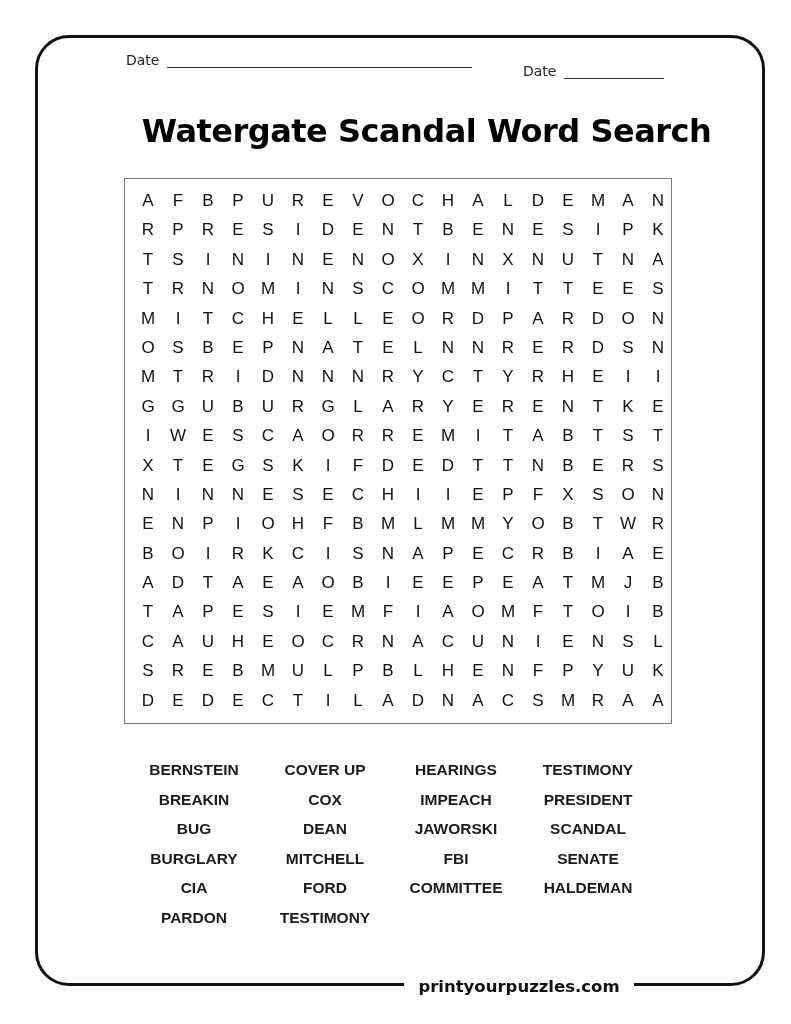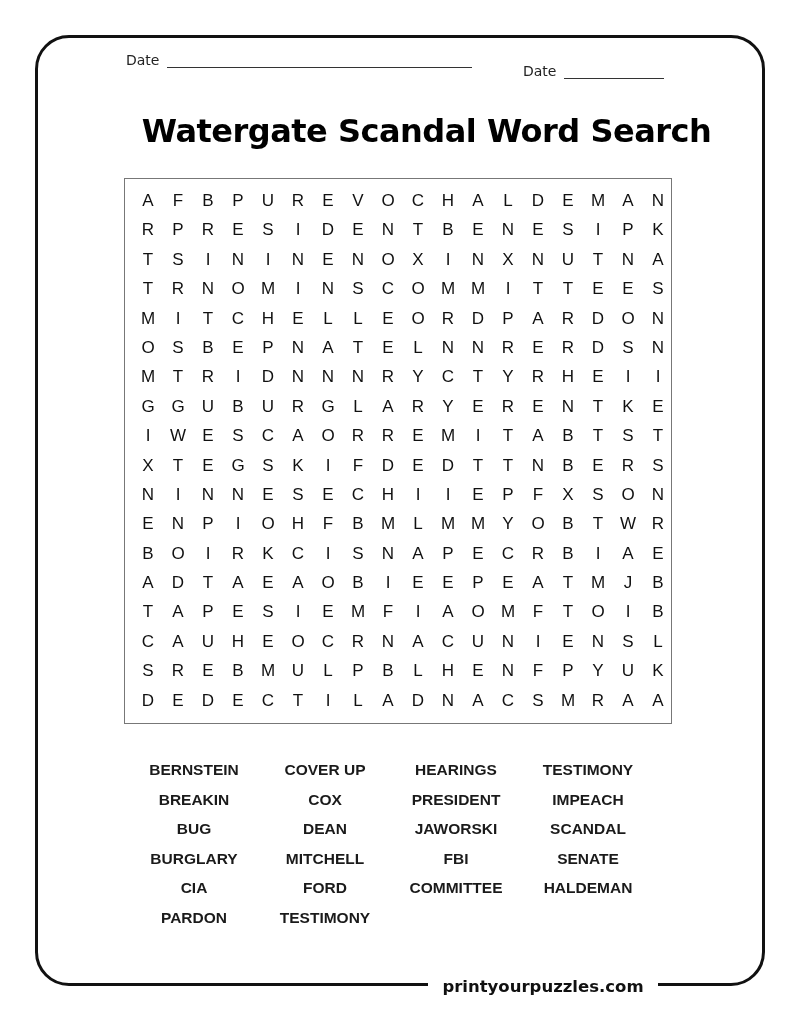--- a/index.html
+++ b/index.html
@@ -19,21 +19,21 @@
       display: grid; grid-template-columns: repeat(18, 30px); grid-template-rows: repeat(18, 29.4px);
       padding: 7px 0 0 8px;
     }
     .cell { font-family: "Liberation Sans", sans-serif; font-size: 17px; text-align: center; line-height: 29.4px; color: #111; }
     .words {
       position: absolute; left: 129px; top: 755px; width: 526px;
       display: grid; grid-template-columns: 130px 132px 130px 134px; grid-auto-rows: 29.6px; font-weight: bold;
     }
     .word { font-family: "Liberation Sans", sans-serif; font-size: 15.5px; text-align: center; color: #1a1a1a; line-height: 29.6px; }
     .footer {
-      position: absolute; top: 972px; left: 428px; width: 230px; height: 30px; background: #fff;
+      position: absolute; top: 972px; left: 404px; width: 230px; height: 30px; background: #fff;
       text-align: center; font-family: "DejaVu Sans", sans-serif; font-weight: bold; font-size: 16.5px; line-height: 30px; color: #111;
     }
   </style>
 </head>
 <body>
 
 <div class="frame"></div>
 
 <div class="name-row">
   <span>Date</span>
@@ -374,22 +374,22 @@
     <div class="cell">A</div>
   </div>
 
 <div class="words" id="words">
     <div class="word">BERNSTEIN</div>
     <div class="word">COVER UP</div>
     <div class="word">HEARINGS</div>
     <div class="word">TESTIMONY</div>
     <div class="word">BREAKIN</div>
     <div class="word">COX</div>
+    <div class="word">IMPEACH</div>
     <div class="word">PRESIDENT</div>
-    <div class="word">IMPEACH</div>
     <div class="word">BUG</div>
     <div class="word">DEAN</div>
     <div class="word">JAWORSKI</div>
     <div class="word">SCANDAL</div>
     <div class="word">BURGLARY</div>
     <div class="word">MITCHELL</div>
     <div class="word">FBI</div>
     <div class="word">SENATE</div>
     <div class="word">CIA</div>
     <div class="word">FORD</div>

